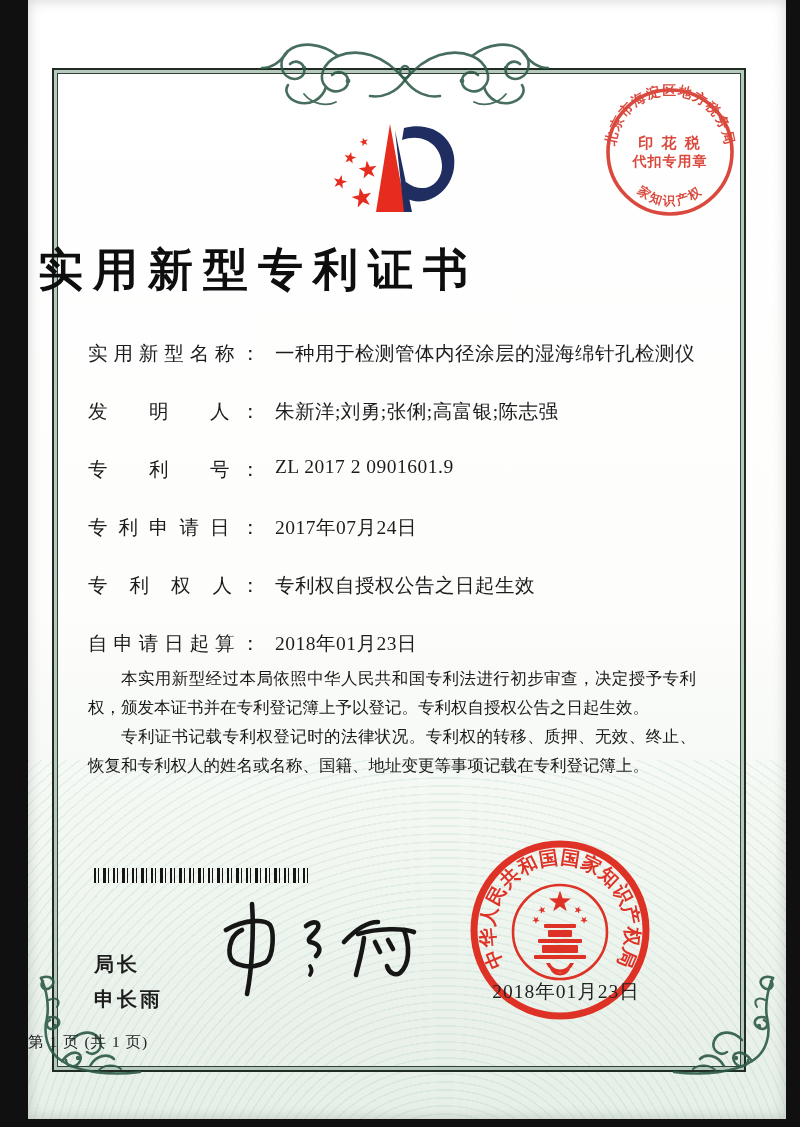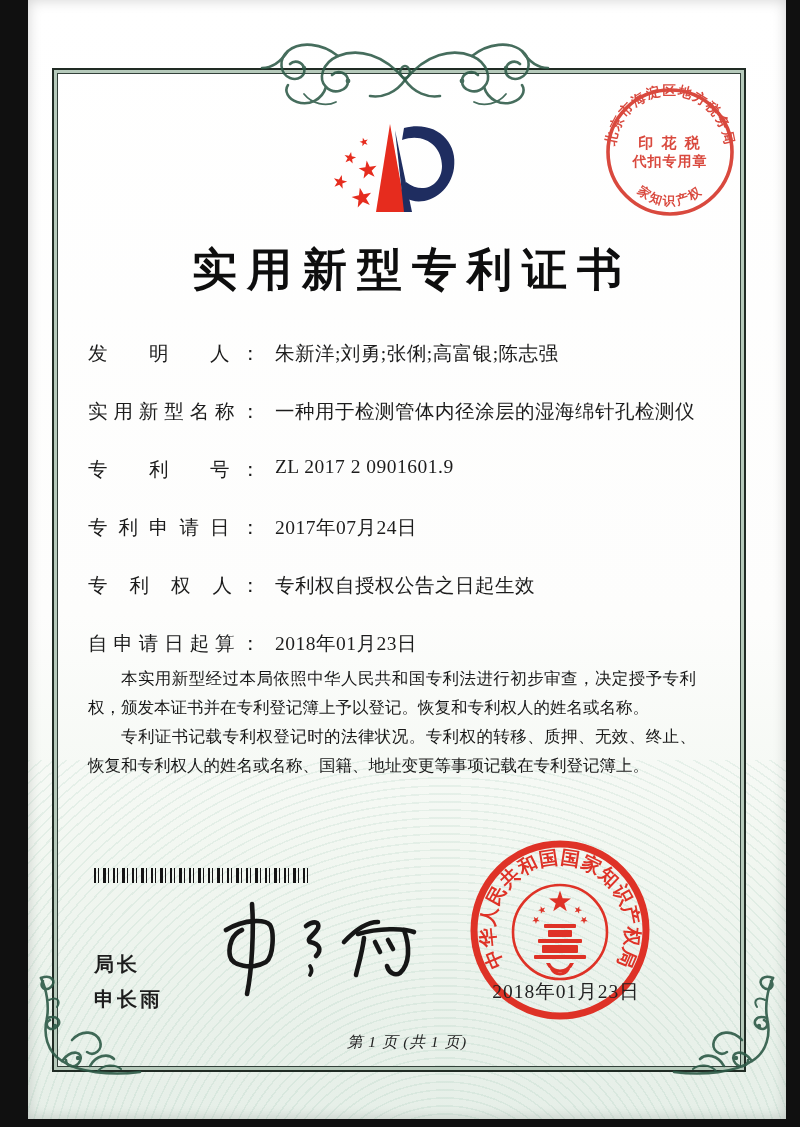--- a/index.html
+++ b/index.html
@@ -12,35 +12,35 @@
   .guilloche{
     position:absolute;left:0;top:760px;width:100%;height:359px;pointer-events:none;
     background:repeating-radial-gradient(circle at 55% 130%, rgba(90,160,130,.10) 0 1.5px, transparent 1.5px 8px);
   }
   .frame{
     position:absolute;left:24px;top:68px;width:690px;height:1000px;
     border:2px solid #202b24;
     box-shadow:inset 0 0 0 3px #b6cabb, inset 0 0 0 4px #33413a;
   }
   .certno{position:absolute;left:60px;top:124px;font-size:20px;letter-spacing:2px;color:#141414;}
-  .title{position:absolute;left:0;top:240px;width:758px;text-align:center;
+  .title{position:absolute;left:0;top:240px;width:758px;text-align:left;
     font-size:45px;font-weight:bold;letter-spacing:10px;text-indent:10px;color:#0e0e0e;}
   .fields{position:absolute;left:60px;top:340px;width:640px;}
   .frow{height:58px;font-size:19.5px;white-space:nowrap;}
   .flabel{display:inline-block;width:172px;text-align:justify;text-align-last:justify;vertical-align:top;}
   .fvalue{display:inline-block;margin-left:10px;letter-spacing:.5px;}
   .paras{position:absolute;left:60px;top:664px;width:608px;font-size:16.5px;line-height:29px;text-align:justify;color:#181818;}
   .paras p{margin:0;text-indent:2em;}
   .barcode{position:absolute;left:66px;top:868px;width:216px;height:15px;
     background:repeating-linear-gradient(90deg,#151515 0 2px,transparent 2px 4px,#151515 4px 5px,transparent 5px 9px,#151515 9px 12px,transparent 12px 14px,#151515 14px 15px,transparent 15px 19px);}
   .director{position:absolute;left:66px;top:947px;font-family:"Liberation Sans","DejaVu Sans",sans-serif;font-weight:bold;font-size:20px;line-height:35px;color:#1d1d1d;letter-spacing:3px;}
   .sig{position:absolute;left:178px;top:878px;}
   .sealwrap{position:absolute;left:432px;top:830px;width:200px;height:200px;opacity:.93;}
   .sealdate{position:absolute;left:418px;top:978px;width:240px;font-size:19.5px;letter-spacing:1px;color:#222;z-index:6;text-align:center;}
-  .footer{position:absolute;left:0;top:1032px;width:758px;text-align:center;font-size:15.5px;letter-spacing:1px;color:#222;font-style:italic;}
+  .footer{position:absolute;left:0;top:1032px;width:758px;text-align:left;font-size:15.5px;letter-spacing:1px;color:#222;}
   .taxstamp{position:absolute;left:572px;top:82px;width:140px;height:140px;opacity:.92;}
   .logo{position:absolute;left:300px;top:120px;width:130px;height:98px;}
   .orn{position:absolute;pointer-events:none;}
   .orn-topcenter{left:232px;top:34px;width:290px;height:88px;}
   .orn-bl{left:8px;top:968px;width:112px;height:112px;}
   .orn-br{left:638px;top:968px;width:112px;height:112px;}
   svg{display:block;}
 </style>
 </head>
 <body>
@@ -124,47 +124,47 @@
     <use href="#star" transform="translate(22,38) scale(0.62) rotate(10)" fill="#e62c1e"></use>
     <use href="#star" transform="translate(40,50) scale(0.95) rotate(-8)" fill="#e62c1e"></use>
     <use href="#star" transform="translate(12,62) scale(0.72) rotate(14)" fill="#e62c1e"></use>
     <use href="#star" transform="translate(34,78) scale(1.05) rotate(-12)" fill="#e62c1e"></use>
   </svg>
 
   <div class="title">实用新型专利证书</div>
 
   <div class="fields">
     <div class="frow">
+      <span class="flabel">实用新型名称：</span>
+      <span class="fvalue">一种用于检测管体内径涂层的湿海绵针孔检测仪</span>
+    </div>
+    <div class="frow">
       <span class="flabel">发　明　人：</span>
       <span class="fvalue">朱新洋;刘勇;张俐;高富银;陈志强</span>
     </div>
     <div class="frow">
-      <span class="flabel">实用新型名称：</span>
-      <span class="fvalue">一种用于检测管体内径涂层的湿海绵针孔检测仪</span>
-    </div>
-    <div class="frow">
       <span class="flabel">专　利　号：</span>
       <span class="fvalue">ZL 2017 2 0901601.9</span>
     </div>
     <div class="frow">
       <span class="flabel">专利申请日：</span>
       <span class="fvalue">2017年07月24日</span>
     </div>
     <div class="frow">
       <span class="flabel">专 利 权 人：</span>
       <span class="fvalue">专利权自授权公告之日起生效</span>
     </div>
     <div class="frow">
       <span class="flabel">自申请日起算：</span>
       <span class="fvalue">2018年01月23日</span>
     </div>
   </div>
 
   <div class="paras">
-    <p>本实用新型经过本局依照中华人民共和国专利法进行初步审查，决定授予专利权，颁发本证书并在专利登记簿上予以登记。恢复和专利权人的姓名或名称。</p>
+    <p>本实用新型经过本局依照中华人民共和国专利法进行初步审查，决定授予专利权，颁发本证书并在专利登记簿上予以登记。专利权自授权公告之日起生效。</p>
     <p>专利证书记载专利权登记时的法律状况。专利权的转移、质押、无效、终止、恢复和专利权人的姓名或名称、国籍、地址变更等事项记载在专利登记簿上。</p>
   </div>
 
   <div class="barcode"></div>
 
   <div class="director">
     <div>局长</div>
     <div>申长雨</div>
   </div>
 

